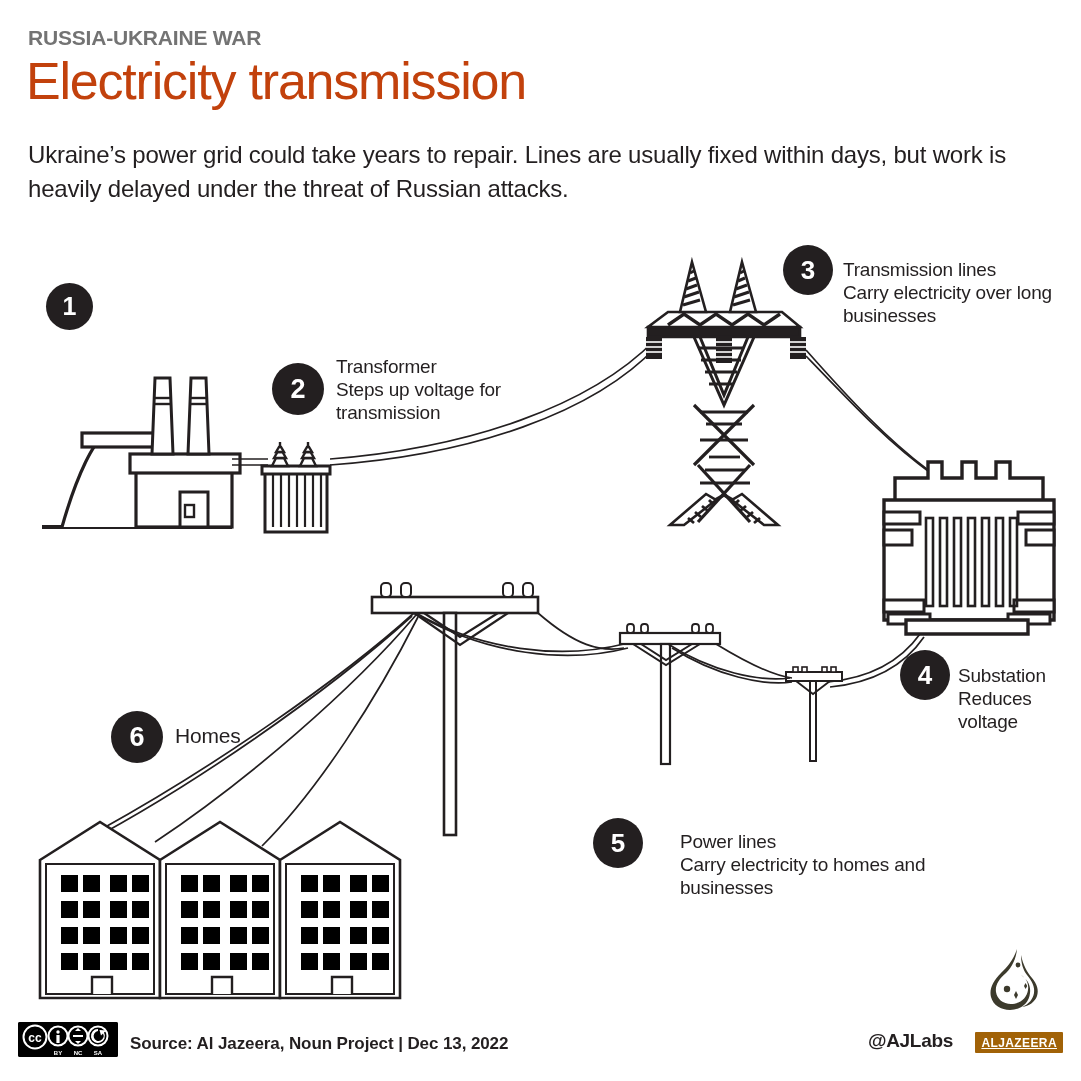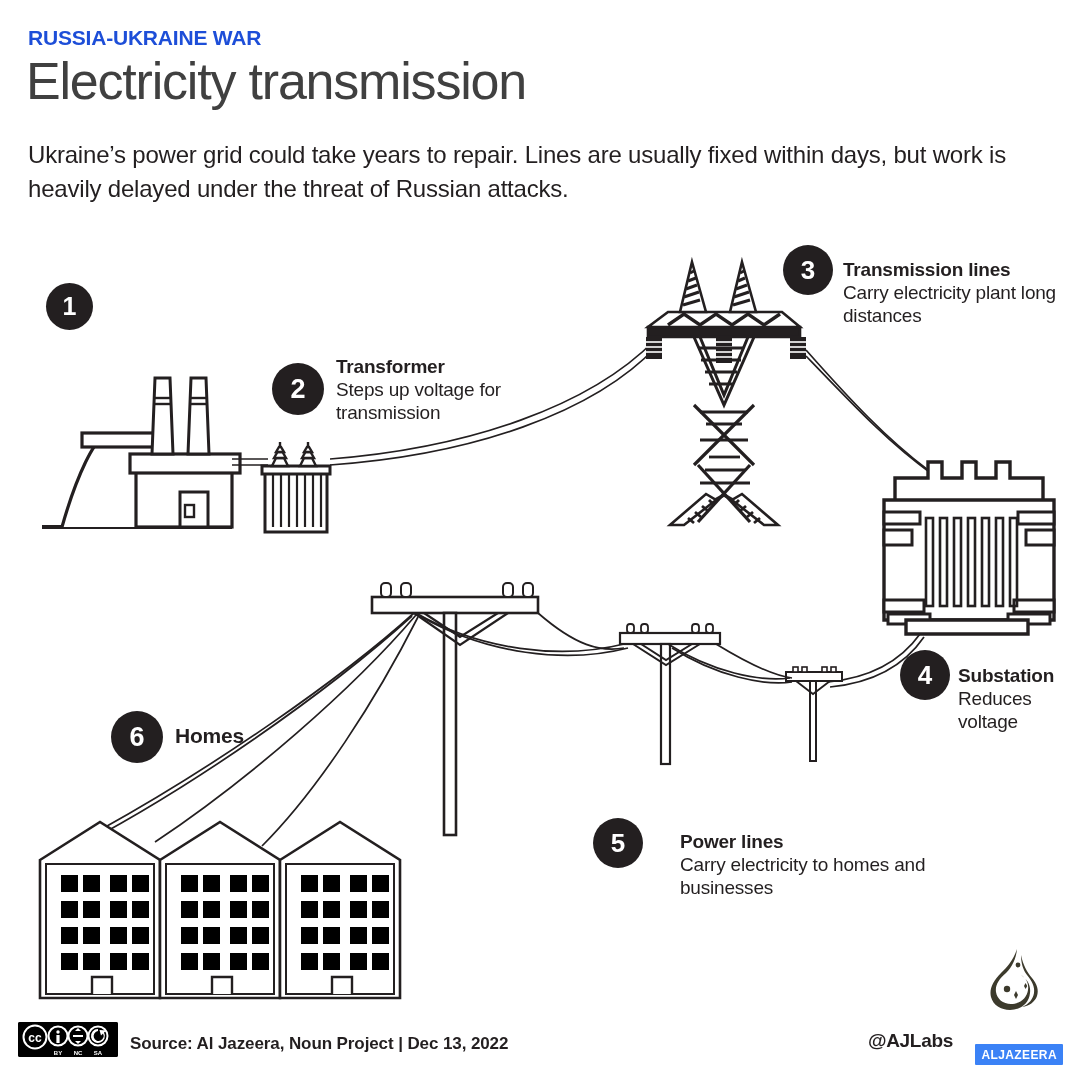--- a/index.html
+++ b/index.html
@@ -10,43 +10,43 @@
     color:#231f20;
     overflow:hidden;
     position:relative;
   }
   #stage{position:absolute;inset:0;width:1081px;height:1081px;}
 
   
   .kicker{
     position:absolute;left:28px;top:26px;
     font-size:21px;font-weight:bold;letter-spacing:-0.2px;
-    color:#1d4ed8;
+    color:#737373;
   }
   .headline{
     position:absolute;left:26px;top:54px;
     font-size:52px;font-weight:400;letter-spacing:-1.2px;
-    color:#404040;line-height:1.05;
+    color:#c2410c;line-height:1.05;
   }
   .standfirst{
     position:absolute;left:28px;top:122px;width:1010px;
     font-size:24px;font-weight:400;line-height:1.42;
     color:#231f20;letter-spacing:-0.2px;margin-top:16px;
   }
 
   
   .badge{
     position:absolute;border-radius:50%;
     background:#231f20;color:#ffffff;
     display:flex;align-items:center;justify-content:center;
     font-weight:700;
   }
   .callout{position:absolute;}
   .callout .c-title{
-    font-size:19px;font-weight:bold;color:#231f20;
+    font-size:19px;font-weight:normal;color:#231f20;
     letter-spacing:-0.2px;line-height:1.22;white-space:nowrap;
   }
   .callout .c-desc{
     font-size:19px;font-weight:400;color:#231f20;
     letter-spacing:-0.2px;line-height:1.22;
   }
 
   
   #art{position:absolute;left:0;top:0;width:1081px;height:1081px;}
   .cc{
@@ -56,24 +56,24 @@
   }
   .source{
     position:absolute;left:130px;bottom:27px;
     font-size:17px;font-weight:bold;color:#231f20;letter-spacing:-0.1px;
   }
   .handle{
     position:absolute;right:128px;bottom:29px;
     font-size:19px;font-weight:bold;color:#231f20;letter-spacing:-0.3px;
   }
   .ajbox{
-    position:absolute;right:18px;bottom:16px;
-    background:#3b82f6;color:#fff;
+    position:absolute;right:18px;bottom:28px;
+    background:#a16207;color:#fff;
     font-size:12px;font-weight:bold;letter-spacing:0.4px;
-    padding:4px 6px 3px 6px;border-radius:1px;
+    padding:4px 6px 3px 6px;border-radius:1px;text-decoration:underline;
   }
   .ajlogo{position:absolute;right:30px;bottom:62px;width:74px;height:74px;}
 </style>
 </head>
 <body>
 
 <div id="stage">
 
   <div class="kicker">RUSSIA-UKRAINE WAR</div>
   <div class="headline">Electricity transmission</div>
@@ -414,21 +414,21 @@
   <div class="callout" style="left:336px;top:355px;width:200px;">
     <div class="c-title">Transformer</div>
     <div class="c-desc">Steps up voltage for transmission</div>
   </div>
 
   <div class="badge" style="left:783px;top:245px;width:50px;height:50px;font-size:26px;">
     <span>3</span>
   </div>
   <div class="callout" style="left:843px;top:258px;width:215px;">
     <div class="c-title">Transmission lines</div>
-    <div class="c-desc">Carry electricity plant long distances</div>
+    <div class="c-desc">Carry electricity over long businesses</div>
   </div>
 
   <div class="badge" style="left:900px;top:650px;width:50px;height:50px;font-size:26px;">
     <span>4</span>
   </div>
   <div class="callout" style="left:958px;top:664px;width:110px;">
     <div class="c-title">Substation</div>
     <div class="c-desc">Reduces voltage</div>
   </div>
 

